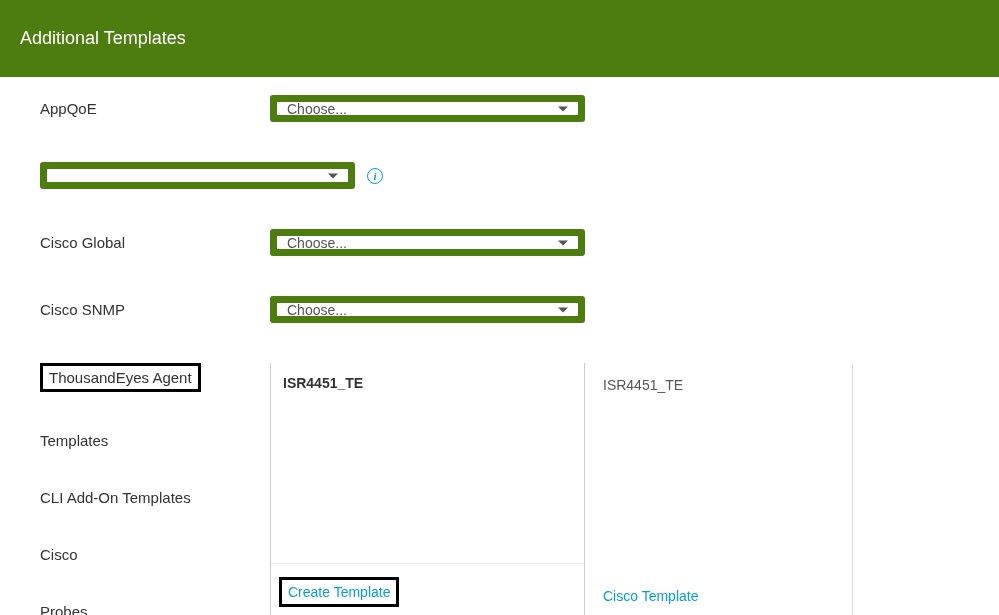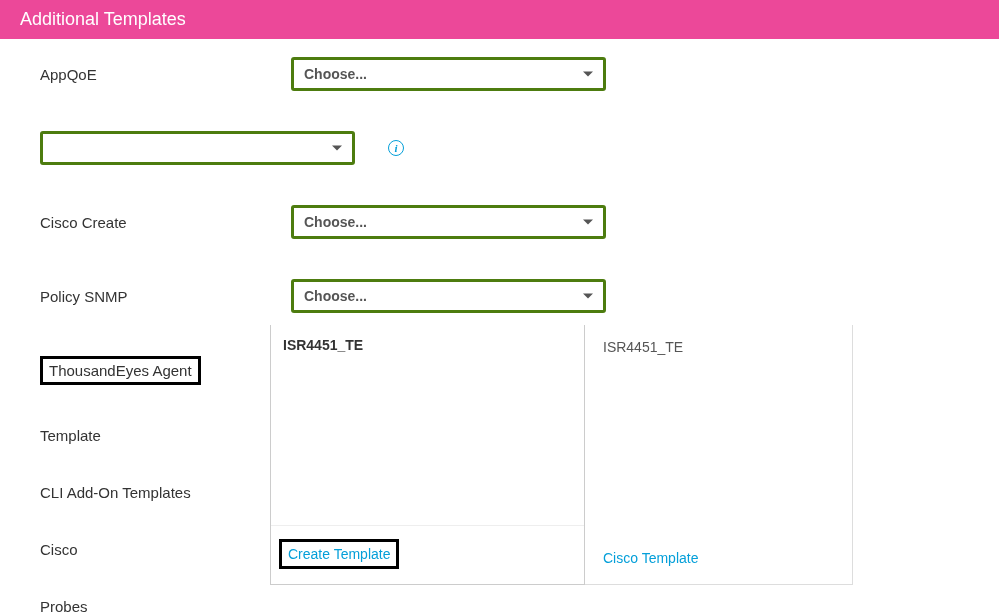--- a/index.html
+++ b/index.html
@@ -6,56 +6,54 @@
   body {
     font-family: -apple-system, BlinkMacSystemFont, "Segoe UI", Arial, sans-serif;
     font-size: 14px;
     color: #333;
     background: #fff;
     width: 999px;
     height: 615px;
     overflow: hidden;
   }
   .header-bar {
-    background: #ec4899;
+    background: #4d7c0f;
     color: #fff;
-    padding: 9px 20px;
+    padding: 28px 20px;
     font-size: 18px;
     font-weight: 400;
   }
   .content {
     padding: 18px 40px 0 40px;
     position: relative;
   }
   .form-row {
     display: flex;
     align-items: center;
     margin-bottom: 40px;
-    gap: 21px;
   }
   .form-label {
     width: 230px;
     font-size: 15px;
     color: #333;
     font-weight: 400;
   }
   .dropdown {
     position: relative;
     width: 315px;
-    height: 34px;
-    border: 3px solid #4d7c0f;
+    height: 27px;
+    border: 7px solid #4d7c0f;
     border-radius: 3px;
     background: #fff;
     display: flex;
     align-items: center;
     padding: 0 30px 0 10px;
     cursor: pointer;
     font-size: 14px;
     color: #555;
-    font-weight: bold;
   }
   .dropdown .caret {
     position: absolute;
     right: 10px;
     top: 50%;
     transform: translateY(-50%);
     width: 0;
     height: 0;
     border-left: 5px solid transparent;
     border-right: 5px solid transparent;
@@ -178,47 +176,47 @@
   </div>
 
   <div class="form-row">
     <div class="dropdown">
       <span class="caret"></span>
     </div>
     <span class="info-icon">i</span>
   </div>
 
   <div class="form-row">
-    <div class="form-label">Cisco Create</div>
-    <div class="dropdown">
-      <span>Choose...</span>
-      <span class="caret"></span>
-    </div>
-  </div>
-
-  <div class="form-row">
-    <div class="form-label">Policy SNMP</div>
+    <div class="form-label">Cisco Global</div>
+    <div class="dropdown">
+      <span>Choose...</span>
+      <span class="caret"></span>
+    </div>
+  </div>
+
+  <div class="form-row">
+    <div class="form-label">Cisco SNMP</div>
     <div class="dropdown">
       <span>Choose...</span>
       <span class="caret"></span>
     </div>
   </div>
 
   <div class="form-row">
     <div class="label-highlighted">
       <span class="highlight-box">ThousandEyes Agent</span>
     </div>
     <div class="dropdown">
       <span>Choose...</span>
       <span class="caret"></span>
     </div>
   </div>
 
   <div class="form-row">
-    <div class="form-label">Template</div>
+    <div class="form-label">Templates</div>
   </div>
 
   <div class="form-row">
     <div class="form-label">CLI Add-On Templates</div>
   </div>
 
   <div class="form-row">
     <div class="form-label">Cisco</div>
   </div>
 

